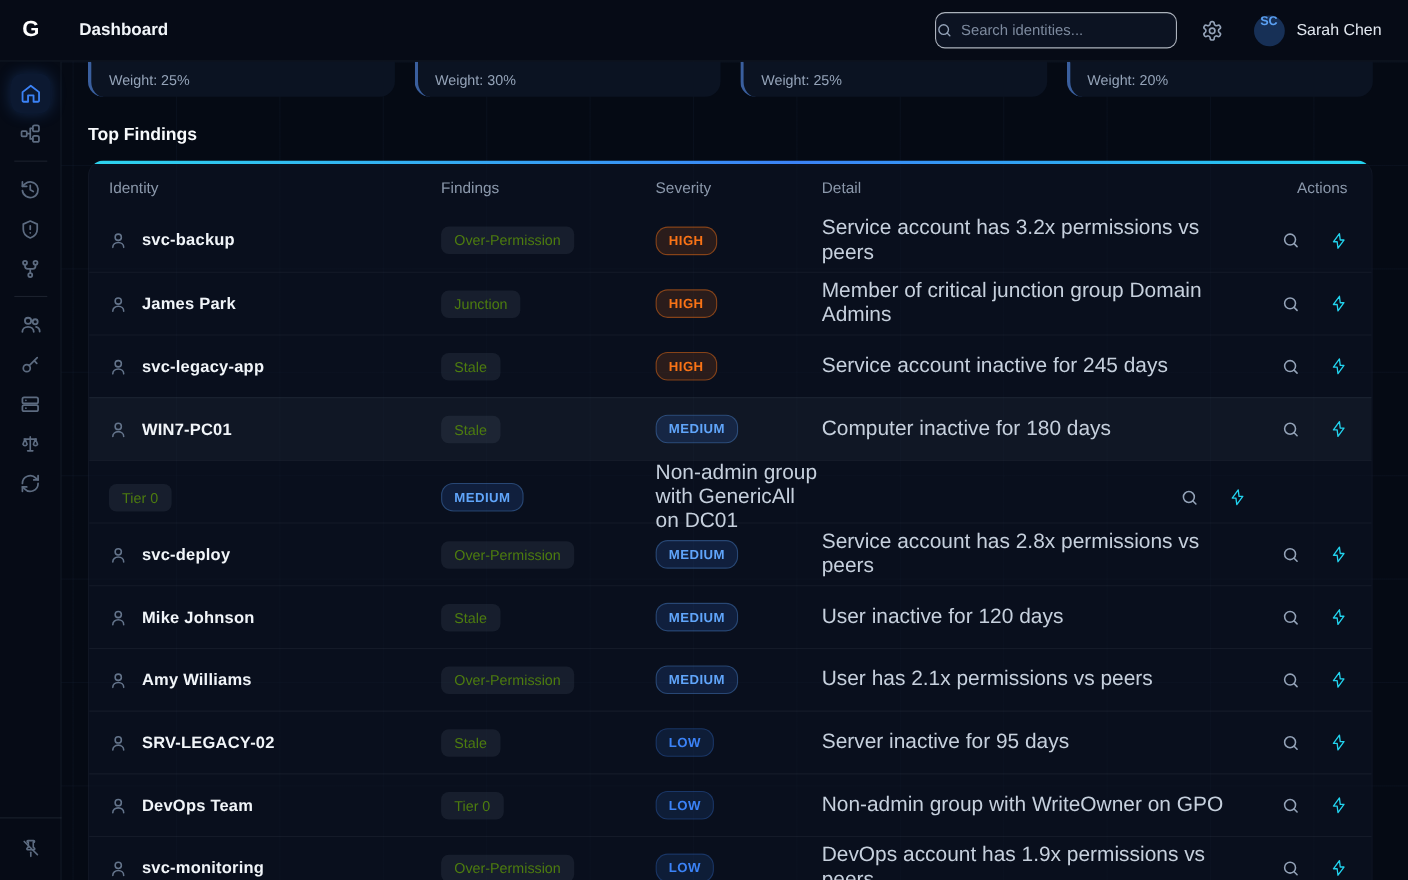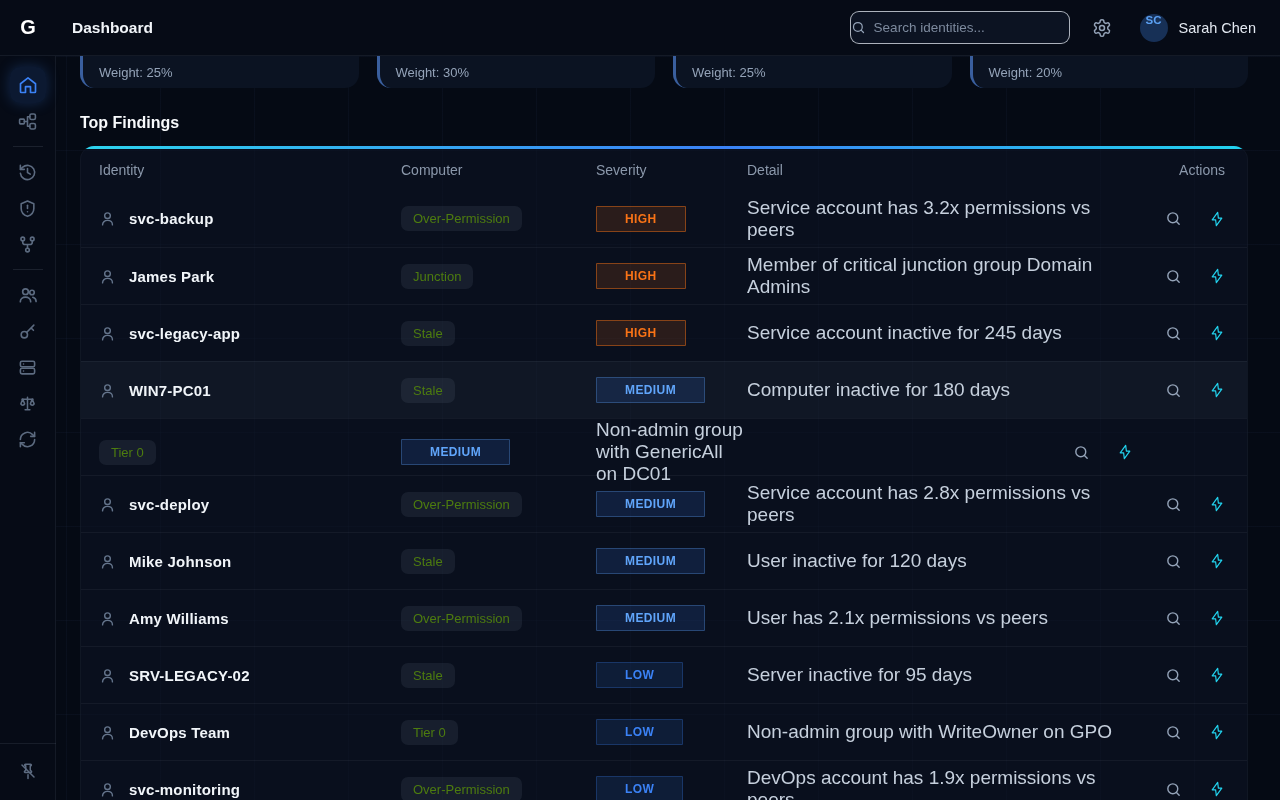--- a/index.html
+++ b/index.html
@@ -116,21 +116,21 @@
   .cell-identity { display:flex; align-items:center; gap:13px; }
   .person-icon { color:#64748b; display:flex; }
   .id-name { font-size:15px; font-weight:600; color:#f1f5f9; letter-spacing:0.2px; }
 
   .cat-badge {
     display:inline-block; background:rgba(148,163,184,0.10); color:#4d7c0f;
     font-size:13px; padding:5px 12px; border-radius:7px;
   }
   .sev-badge {
     display:inline-block; font-size:12px; font-weight:700; letter-spacing:0.4px;
-    padding:5px 28px; border-radius:1px; border:1px solid transparent;
+    padding:5px 11px; border-radius:11px; border:1px solid transparent;
   }
   .sev-HIGH   { color:#f97316; background:rgba(249,115,22,0.14); border-color:rgba(249,115,22,0.45); }
   .sev-MEDIUM { color:#60a5fa; background:rgba(59,130,246,0.15); border-color:rgba(96,165,250,0.30); }
   .sev-LOW    { color:#3b82f6; background:rgba(59,130,246,0.12); border-color:rgba(59,130,246,0.25); }
 
   .detail-text { font-size:19px; color:#c6d0dd; }
 
   .cell-actions { display:flex; justify-content:flex-end; align-items:center; gap:27px; }
   .action-btn { background:none; border:none; cursor:pointer; display:flex; color:#94a3b8; padding:0; }
   .bolt-btn { color:#22d3ee; }
@@ -295,21 +295,21 @@
     </div>
   </div>
 
   <h2 class="section-title">Top Findings</h2>
 
   <section class="findings-card">
     <div class="grad-bar"></div>
 
     <div class="trow thead">
       <span class="col-identity">Identity</span>
-      <span class="col-category">Computer</span>
+      <span class="col-category">Findings</span>
       <span class="col-severity">Severity</span>
       <span class="col-detail">Detail</span>
       <span class="col-actions">Actions</span>
     </div>
 
     <div class="rows">
   <div class="trow">
     <span class="cell-identity">
       <span class="person-icon">
         <svg width="17" height="17" viewBox="0 0 24 24" fill="none" stroke="currentColor" stroke-width="2" stroke-linecap="round" stroke-linejoin="round">

